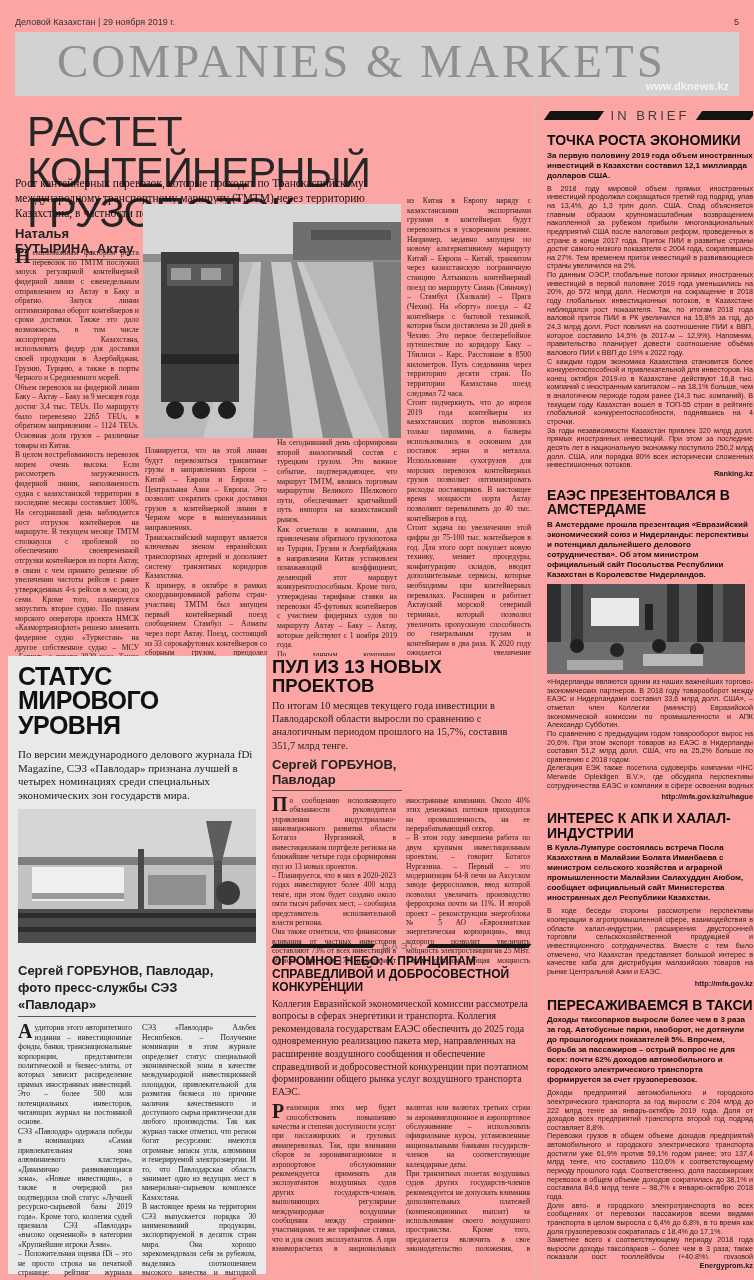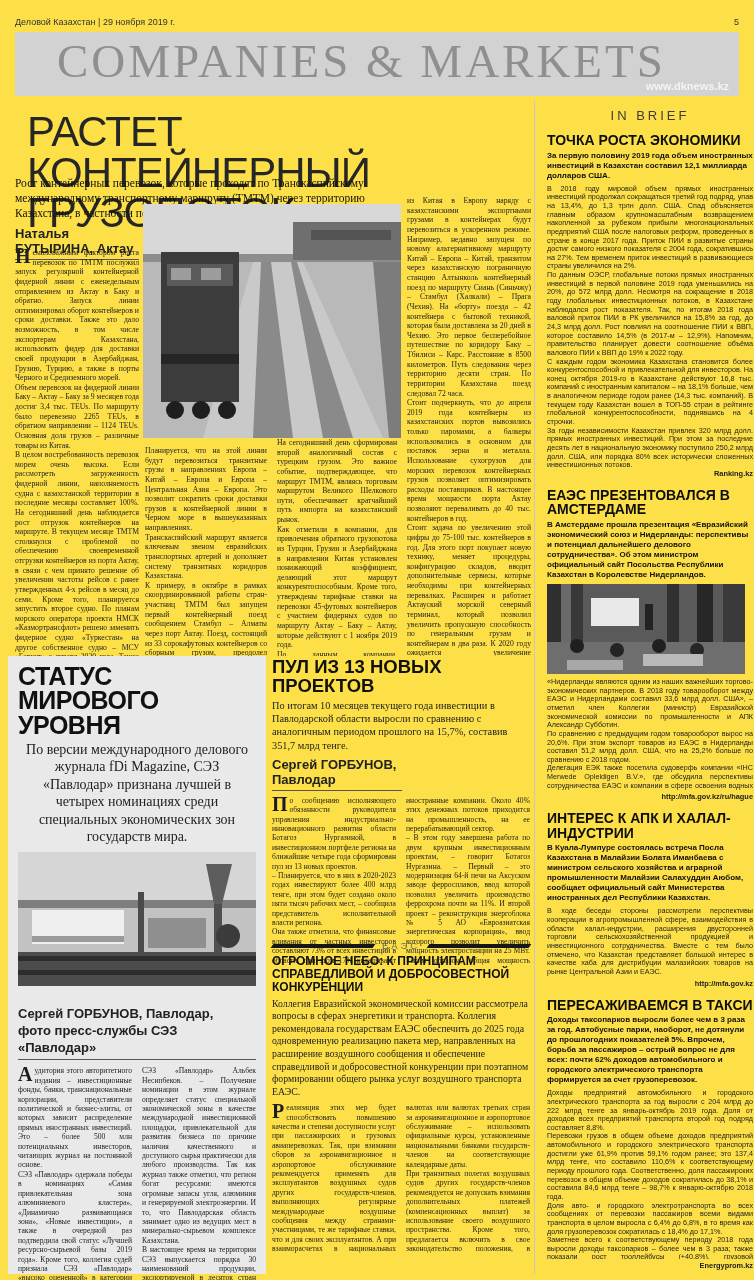--- a/index.html
+++ b/index.html
@@ -1,16 +1,16 @@
 <!DOCTYPE html>
 <html><head>
 <meta charset="utf-8">
 <style>
   html,body{margin:0;padding:0;background:#888;}
-  .page{position:relative;width:754px;height:1280px;background:#fde047;margin:0 auto;
+  .page{position:relative;width:754px;height:1280px;background:#fca5a5;margin:0 auto;
         font-family:"Liberation Sans",sans-serif;color:#1d1d1d;overflow:hidden;}
   
   .topbar{position:absolute;top:17px;left:15px;right:15px;display:flex;
           justify-content:space-between;font-size:9px;color:#333;}
   
   .banner{position:absolute;top:32px;left:15px;right:15px;height:64px;background:#d2d2d2;}
   .banner .title{position:absolute;left:18px;top:2px;font-family:"Liberation Serif",serif;
           font-size:47px;color:#8f8f8f;letter-spacing:3px;margin-left:24px;}
   .banner .url{position:absolute;right:10px;bottom:4px;font-size:11px;font-weight:bold;color:#f4f4f4;}
   
@@ -27,21 +27,21 @@
   .a1c1{left:0;top:148px;width:124px;}
   .a1c2{left:130px;top:346px;width:122px;}
   .a1c3{left:262px;top:338px;width:120px;}
   .a1c4{left:392px;top:96px;width:124px;}
   .art1 .byline{position:absolute;left:0;top:126px;width:124px;}
   .photo1{position:absolute;left:128px;top:104px;width:258px;height:234px;}
   
   .status{position:absolute;left:8px;top:656px;width:258px;height:618px;background:#e9e9e9;
           box-sizing:border-box;padding:8px 10px;}
   .status h2{margin:0;font-size:25px;line-height:0.97;font-weight:bold;letter-spacing:-0.5px;color:#111;}
-  .status .sub{margin-top:4px;font-size:14px;line-height:1.25;color:#222;text-align:center;}
+  .status .sub{margin-top:11px;font-size:11px;line-height:1.25;color:#222;}
   .photo2{width:100%;height:134px;margin-top:6px;}
   .status .byline{margin-top:20px;white-space:pre-line;line-height:1.3;}
   .status .body{margin-top:6px;column-count:2;column-gap:10px;font-size:7.6px;line-height:1.24;
           height:288px;}
   
   .pool{position:absolute;left:272px;top:658px;width:258px;}
   .pool h2{margin:0;font-size:18.5px;line-height:1;font-weight:bold;color:#111;}
   .pool .sub{margin-top:4px;font-size:10.3px;line-height:1.28;color:#222;}
   .pool .byline{margin-top:5px;width:130px;}
   .pool .body{margin-top:5px;column-count:2;column-gap:10px;font-size:7.6px;line-height:1.24;height:172px;}
@@ -49,21 +49,21 @@
   .sky{position:absolute;left:272px;top:940px;width:258px;}
   .kicker{display:flex;align-items:center;}
   .kicker .bar{flex:1;height:4px;background:#161616;transform:skewX(-35deg);}
   .kicker .ktext{margin:0 8px;font-size:9.5px;letter-spacing:3px;color:#666;}
   .sky h2{margin:4px 0 0 0;font-size:12px;line-height:1.08;font-weight:bold;color:#111;}
   .sky .sub{margin-top:4px;font-size:9.8px;line-height:1.28;color:#222;}
   .sky .body{margin-top:5px;column-count:2;column-gap:10px;font-size:7.6px;line-height:1.24;height:158px;}
   
   .sidebar{position:absolute;left:534px;top:100px;width:206px;height:1174px;
            border-left:1px solid #c6c6c6;padding-left:12px;box-sizing:content-box;overflow:hidden;}
-  .inbrief{display:flex;align-items:center;margin:8px 0 10px 0;flex-direction:column;}
+  .inbrief{display:flex;align-items:center;margin:8px 0 10px 0;}
   .inbrief .bar{flex:1;height:9px;background:#141414;transform:skewX(-35deg);}
   .inbrief .ktext{margin:0 10px;font-size:13px;letter-spacing:3px;color:#3c3c3c;}
   .bitem h3{margin:0 0 3px 0;font-size:14px;line-height:1.05;font-weight:bold;color:#0e0e0e;}
   .bitem .blede{font-size:8px;font-weight:bold;line-height:1.25;color:#111;white-space:pre-line;}
   .bitem .bbody{margin-top:4px;font-size:7.2px;line-height:1.2;color:#222;}
   .bitem .bsrc{text-align:right;font-size:7.4px;font-weight:bold;margin:2px 0 10px 0;}
   .photo3{width:100%;height:90px;margin:4px 0;}
   svg{display:block;}
 </style>
 </head>

